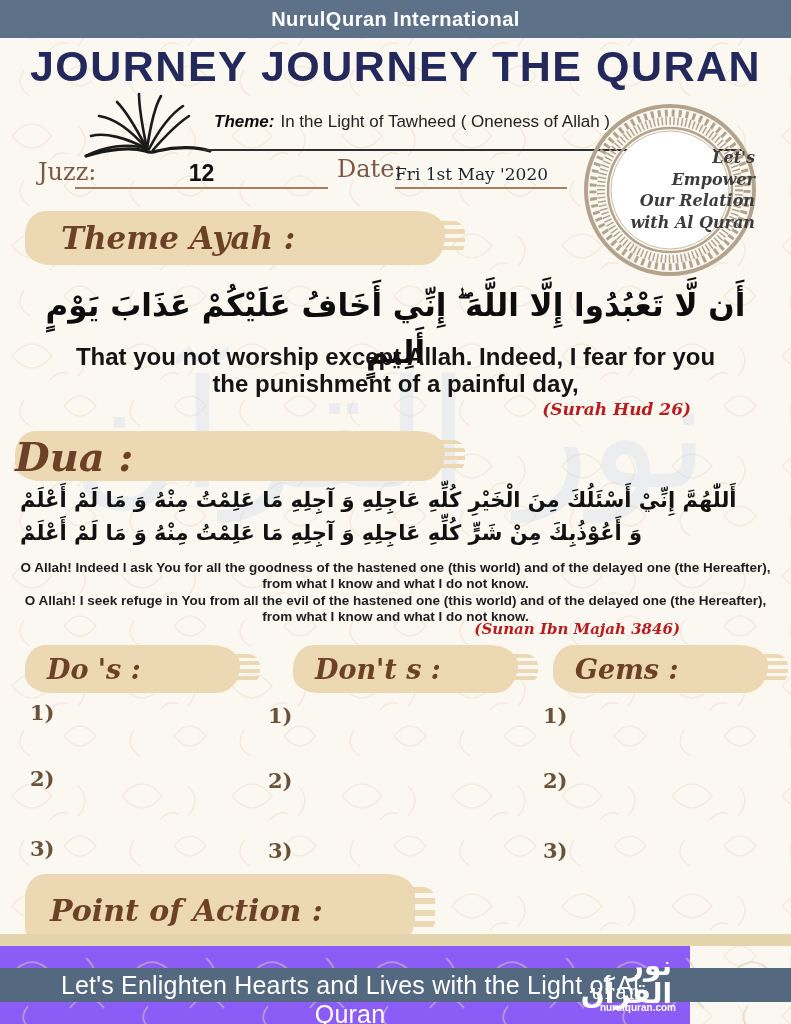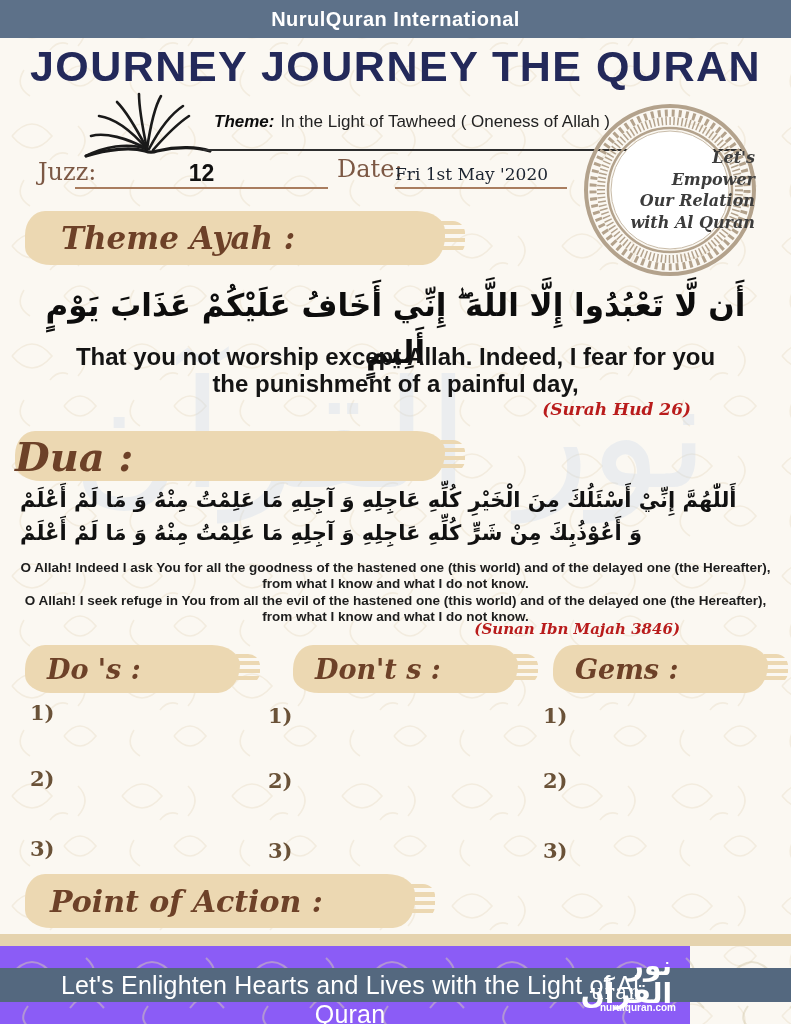--- a/index.html
+++ b/index.html
@@ -50,21 +50,21 @@
     border-radius:0 12px 12px 0;}
   .script{font-family:"DejaVu Serif",serif;font-style:italic;font-weight:bold;color:#6d4128;}
   .brush-theme{left:25px;top:211px;width:420px;height:54px;}
   .brush-theme .script{font-size:31px;padding-left:36px;}
   .brush-dua{left:15px;top:431px;width:430px;height:50px;}
   .brush-dua .script{font-size:40px;}
   .brush-dos{left:25px;top:645px;width:215px;height:48px;}
   .brush-donts{left:293px;top:645px;width:225px;height:48px;}
   .brush-gems{left:553px;top:645px;width:215px;height:48px;}
   .brush-dos .script,.brush-donts .script,.brush-gems .script{font-size:27px;padding-left:22px;}
-  .brush-poa{left:25px;top:874px;width:390px;height:54px;}
+  .brush-poa{left:25px;top:874px;width:390px;height:72px;}
   .brush-poa .script{font-size:30px;padding-left:25px;}
   
   .ayah-arabic{left:20px;top:282px;width:751px;text-align:center;direction:rtl;
     font-family:"DejaVu Sans",sans-serif;font-weight:bold;font-size:31px;
     line-height:1.5;color:#0d0d0d;}
   .ayah-trans{left:20px;top:344px;width:751px;text-align:center;
     font-weight:bold;font-size:24px;line-height:1.12;color:#141414;}
   .ref{position:absolute;font-family:"DejaVu Serif",serif;font-style:italic;
     font-weight:bold;color:#b91c1c;}
   .ref-surah{right:100px;top:399px;font-size:17px;}

